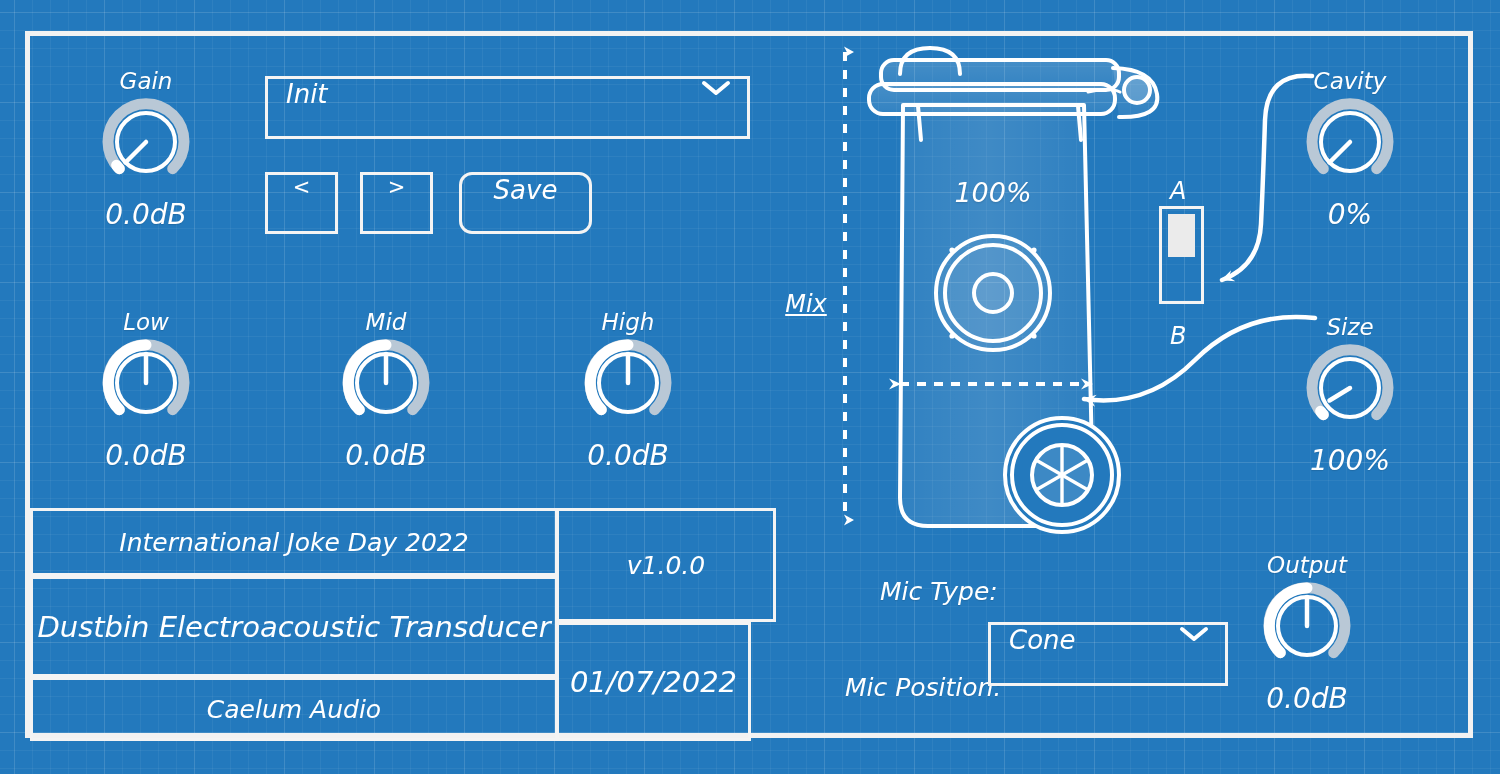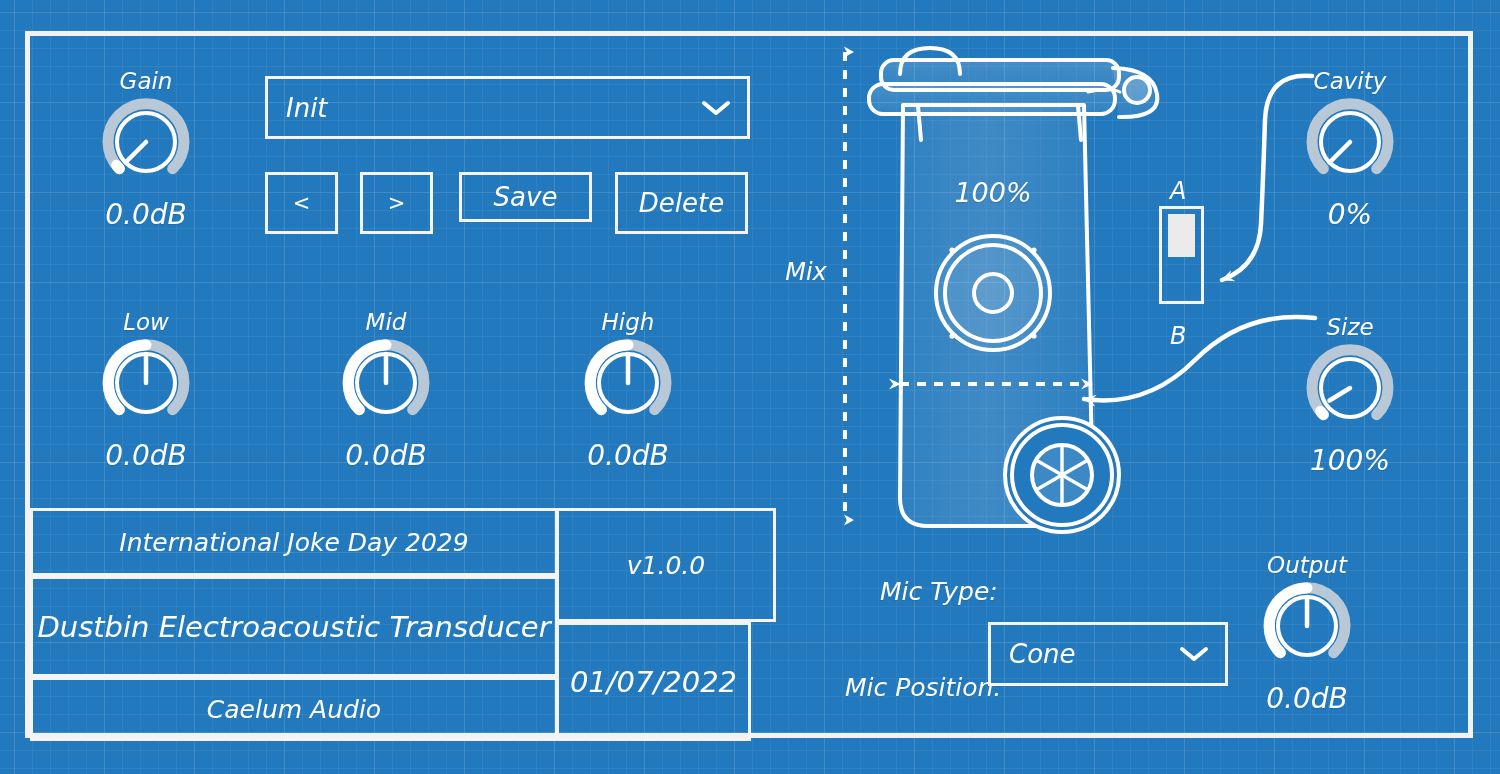--- a/index.html
+++ b/index.html
@@ -73,21 +73,21 @@
   }
 
   
   .box {
     position: absolute;
     box-sizing: border-box;
     border: 3px solid #f4f4f4;
     color: #ffffff;
     font-style: italic;
     display: flex;
-    align-items: center;
+    align-items: flex-start;
     background: transparent;
   }
   .btn {
     justify-content: center;
     font-size: 26px;
     cursor: pointer;
   }
   .btn.small { font-size: 21px; }
   .dropdown {
     justify-content: space-between;
@@ -168,25 +168,26 @@
     top: 192px;
     transform: translate(-50%, -50%);
     font-size: 27px;
     font-style: italic;
     color: #ffffff;
     text-shadow: 0 1px 2px rgba(0,0,0,0.15);
   }
   #mix-label {
     position: absolute;
     left: 806px;
-    top: 272px;
+    top: 304px;
     transform: translate(-50%, -50%);
     font-size: 24px;
     font-style: italic;
     color: #ffffff;
+    text-decoration: underline;
   }
 </style>
 </head>
 <body>
 
 <div id="app">
 
   <div id="frame"></div>
 
   <svg id="art" viewBox="0 0 1500 774">
@@ -292,25 +293,22 @@
         </svg>
     </span>
   </div>
 
   <div class="box btn small" style="left:265px; top:172px; width:73px; height:62px;">
     <span>&lt;</span>
   </div>
   <div class="box btn small" style="left:360px; top:172px; width:73px; height:62px;">
     <span>&gt;</span>
   </div>
-  <div class="box btn" style="left:459px; top:172px; width:133px; height:50px;">
+  <div class="box btn" style="left:459px; top:172px; width:133px; height:62px;border-radius:13px;">
     <span>Save</span>
-  </div>
-  <div class="box btn" style="left:615px; top:172px; width:133px; height:62px;">
-    <span>Delete</span>
   </div>
 
   <div class="knob" style="left:98px; top:335px;">
     <div class="knob-title">Low</div>
     <svg viewBox="0 0 96 96">
       <path d="M21.3,74.7 A38,38 0 1,1 74.7,74.7" fill="none" stroke="#b9c8d6" stroke-width="11" stroke-linecap="round"></path>
       <path d="M21.3,74.7 A38,38 0 0,1 48,10" fill="none" stroke="#ffffff" stroke-width="11" stroke-linecap="round"></path>
       <circle cx="48" cy="48" r="29" fill="none" stroke="#ffffff" stroke-width="4"></circle>
       <line x1="48" y1="48" x2="48" y2="19" stroke="#ffffff" stroke-width="4.5" stroke-linecap="round"></line>
     </svg>
@@ -333,21 +331,21 @@
     <svg viewBox="0 0 96 96">
       <path d="M21.3,74.7 A38,38 0 1,1 74.7,74.7" fill="none" stroke="#b9c8d6" stroke-width="11" stroke-linecap="round"></path>
       <path d="M21.3,74.7 A38,38 0 0,1 48,10" fill="none" stroke="#ffffff" stroke-width="11" stroke-linecap="round"></path>
       <circle cx="48" cy="48" r="29" fill="none" stroke="#ffffff" stroke-width="4"></circle>
       <line x1="48" y1="48" x2="48" y2="19" stroke="#ffffff" stroke-width="4.5" stroke-linecap="round"></line>
     </svg>
     <div class="knob-value">0.0dB</div>
   </div>
 
   <div class="cell" style="left:30px; top:508px; width:528px; height:68px; font-size:25px;">
-    <span>International Joke Day 2029</span>
+    <span>International Joke Day 2022</span>
   </div>
   <div class="cell" style="left:30px; top:576px; width:528px; height:101px; font-size:29px;">
     <span>Dustbin Electroacoustic Transducer</span>
   </div>
   <div class="cell" style="left:30px; top:677px; width:528px; height:64px; font-size:25px;">
     <span>Caelum Audio</span>
   </div>
   <div class="cell" style="left:556px; top:508px; width:220px; height:114px; font-size:25px;">
     <span>v1.0.0</span>
   </div>

